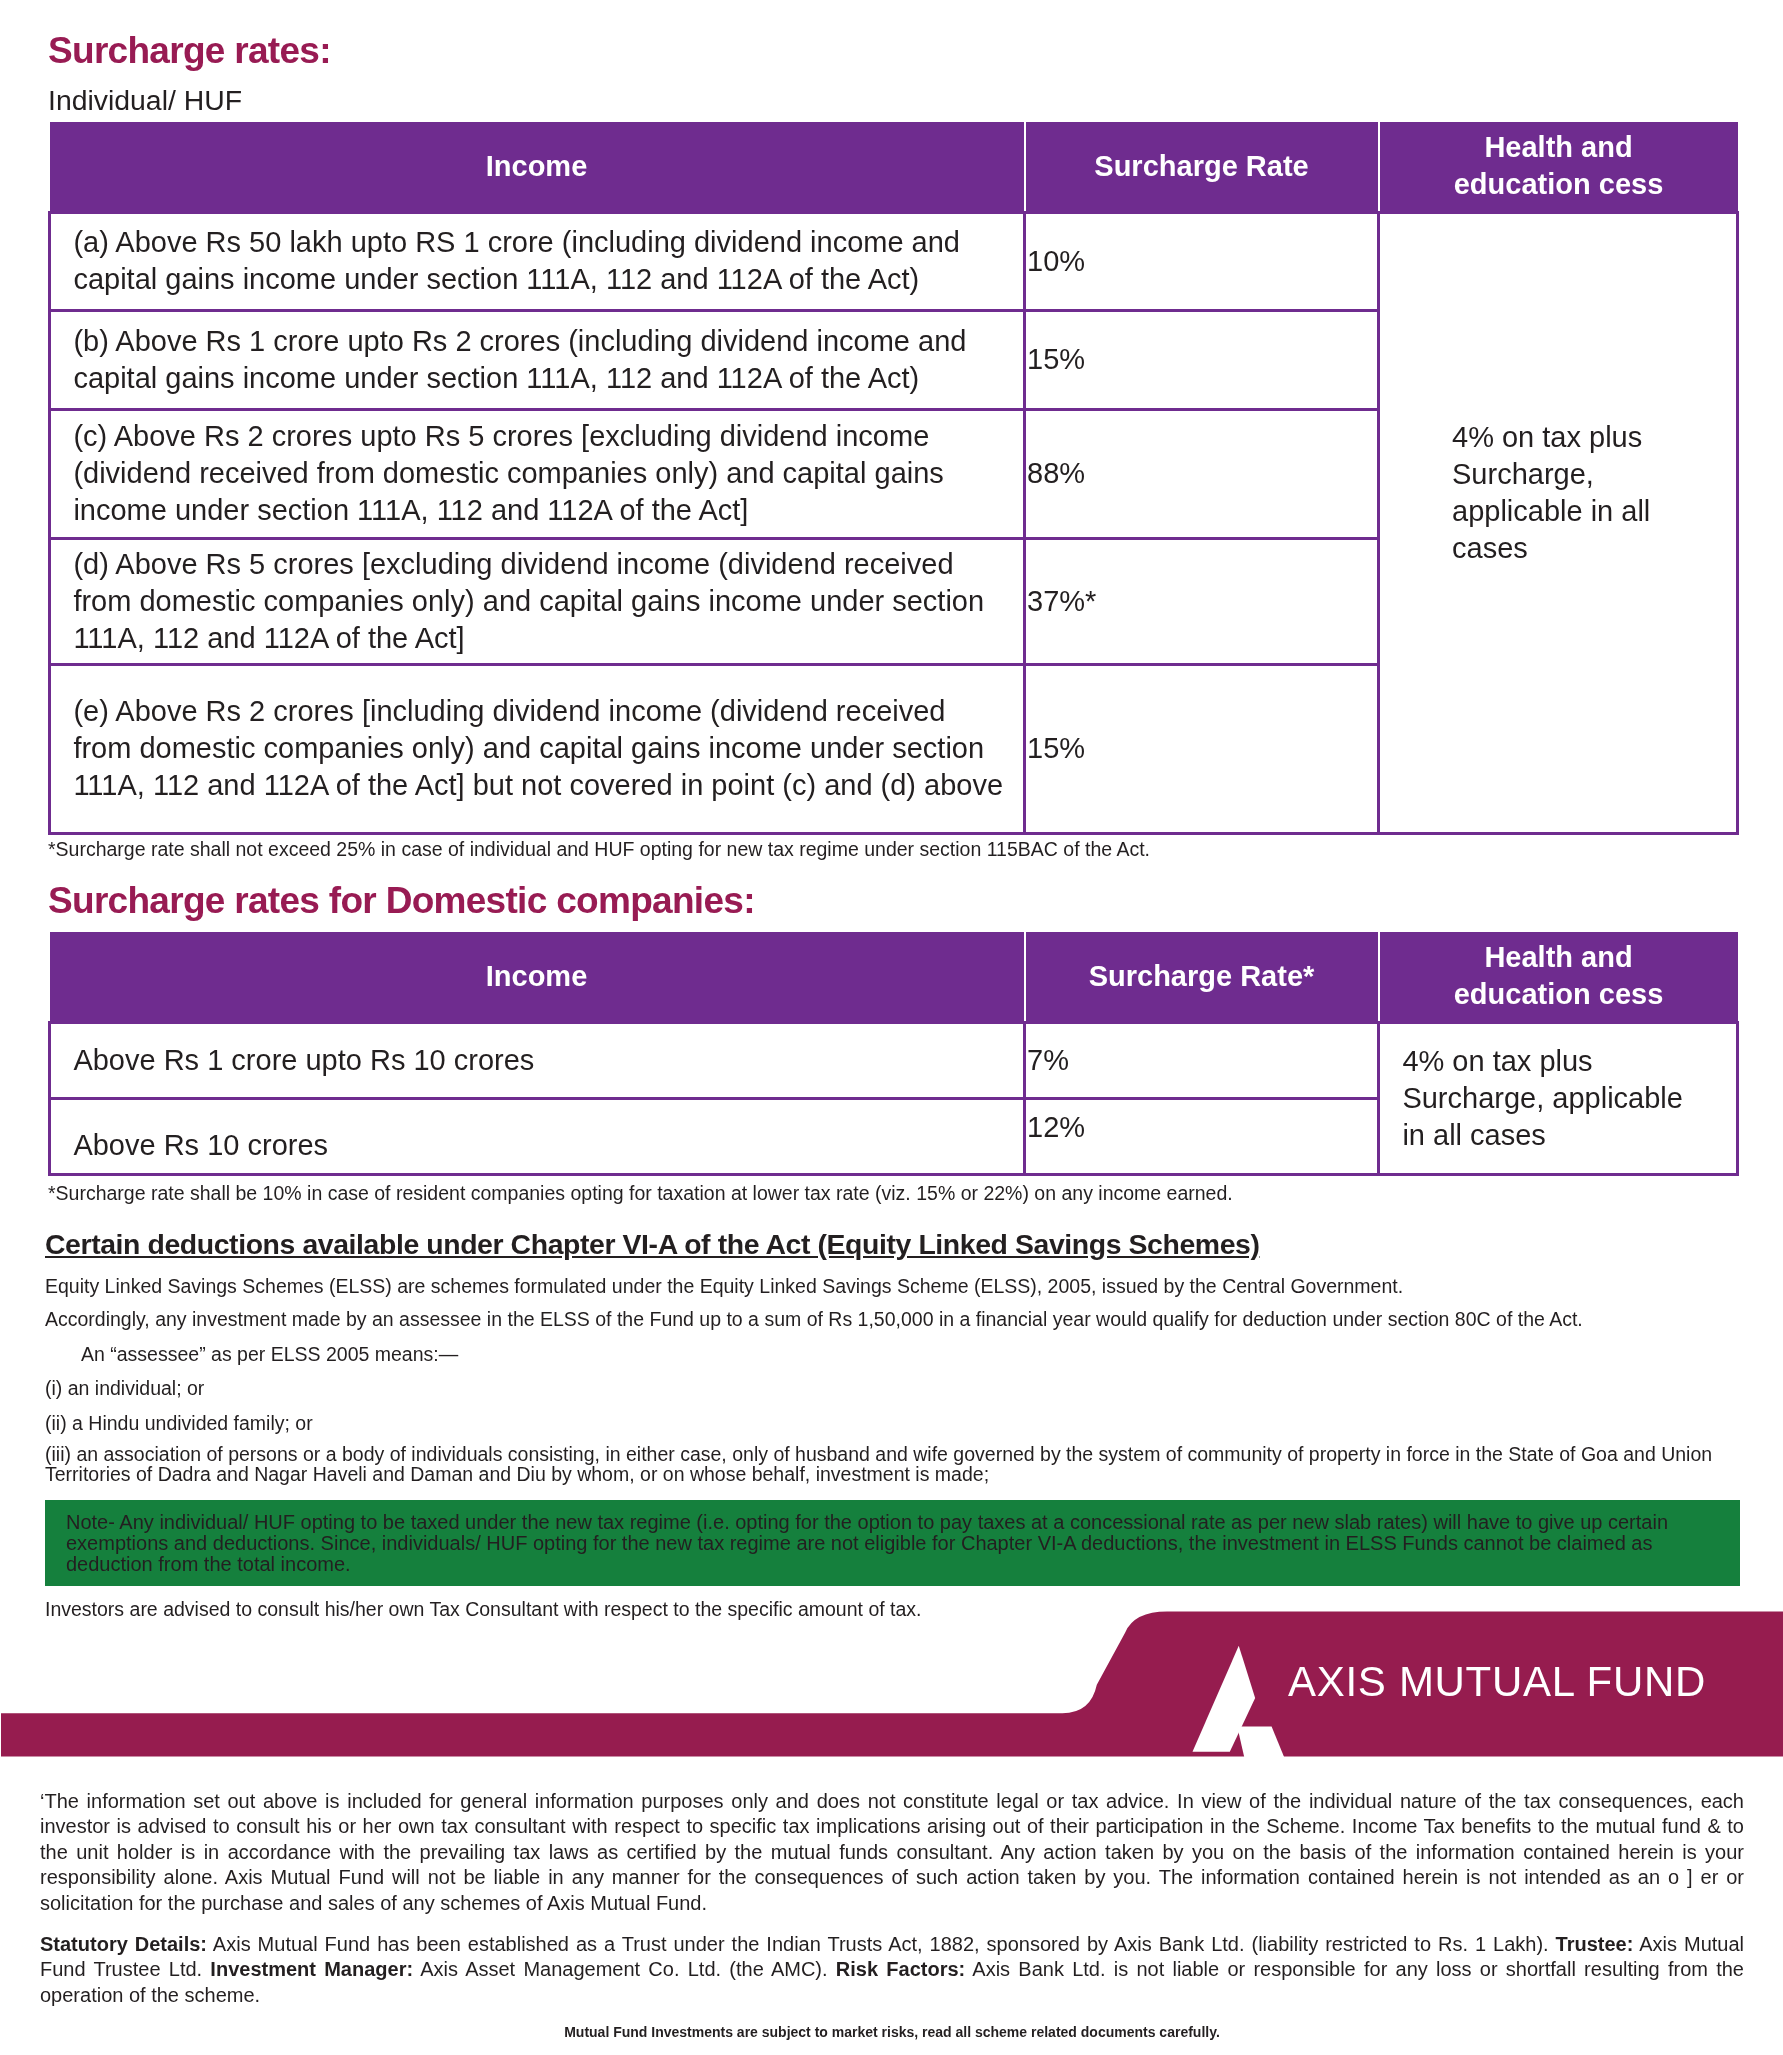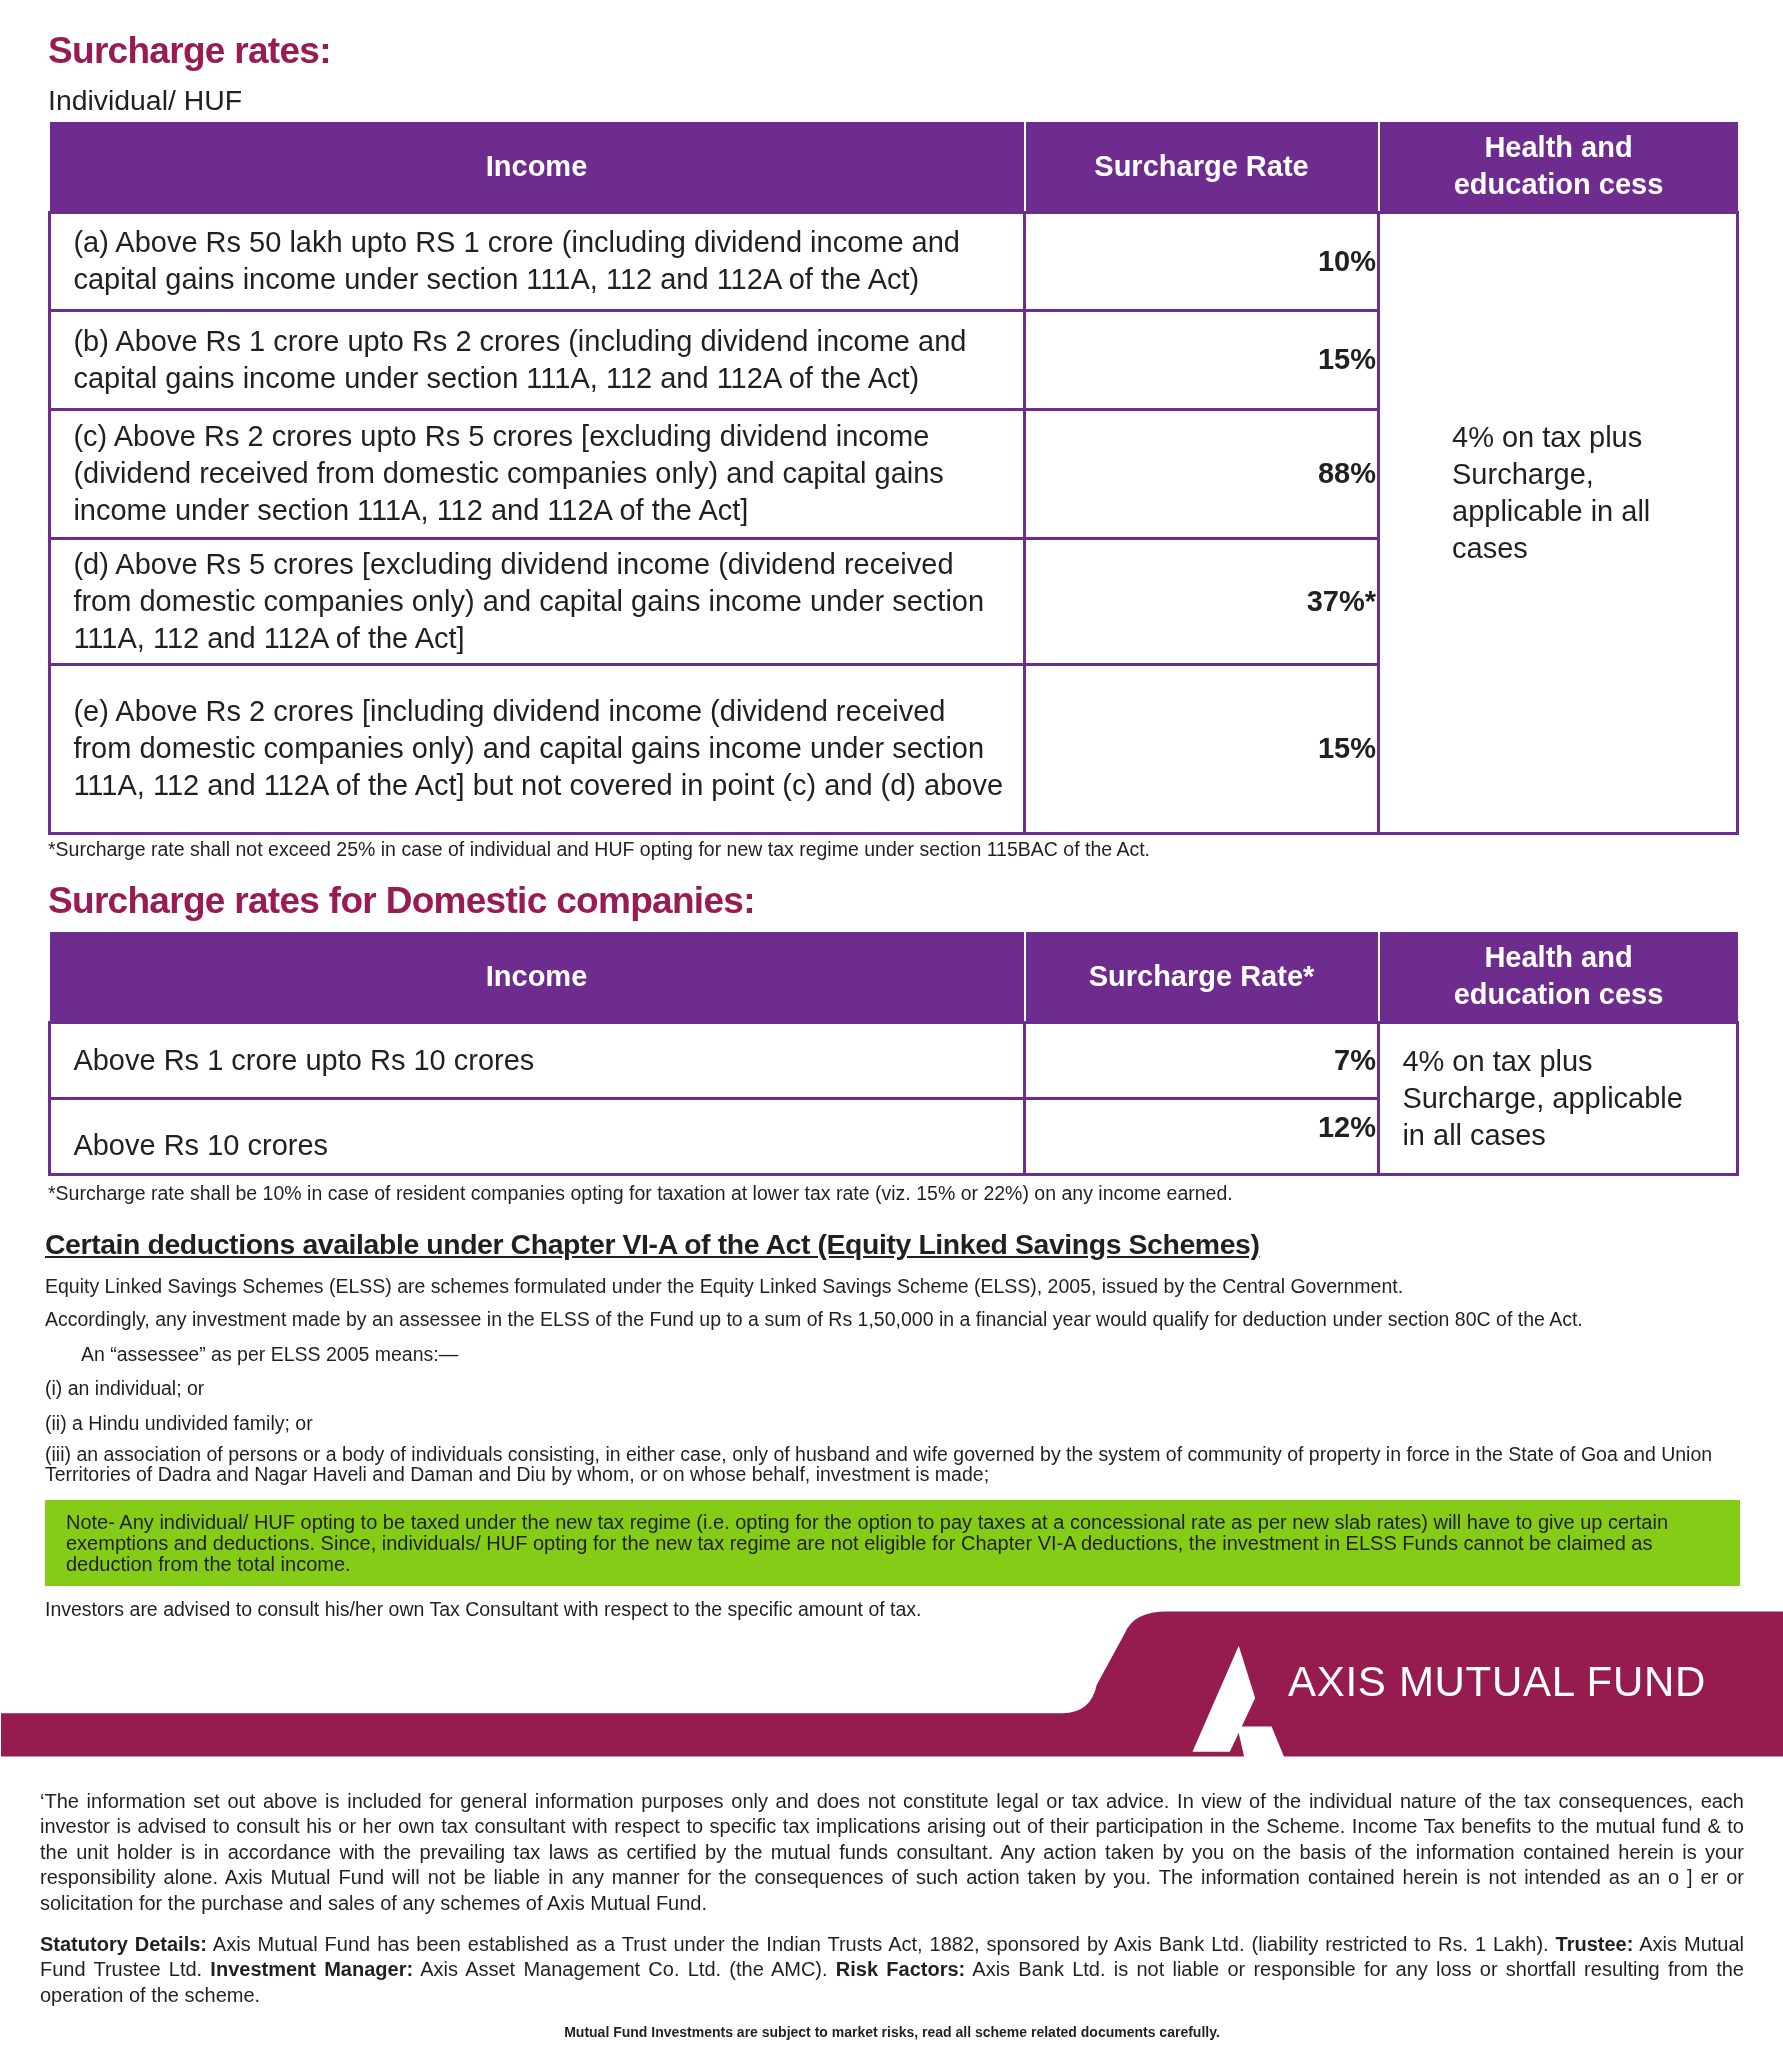--- a/index.html
+++ b/index.html
@@ -7,26 +7,26 @@
          font-family:"Liberation Sans", "DejaVu Sans", sans-serif; color:#231f20; }
   .abs { position:absolute; }
   .heading { color:#981b53; font-weight:bold; font-size:37px; letter-spacing:-0.7px; }
   .subhead { font-size:28.4px; color:#231f20; }
   table.rates { position:absolute; border-collapse:collapse; table-layout:fixed; }
   table.rates th { background:#6f2c8f; color:#ffffff; font-weight:bold; font-size:29px; text-align:center;
                    border-left:2.2px solid #ffffff; line-height:37px; padding:0 7.5px; }
   table.rates th:first-child { border-left:none;text-align:center; }
   table.rates td { border:3px solid #6f2c8f; font-size:29px; line-height:37px; vertical-align:middle; }
   table.rates td.income { padding:3px 19.5px 3px 22.4px; text-align:left; }
-  table.rates td.rate { text-align:right;font-weight:bold; }
+  table.rates td.rate { text-align:left; }
   table.rates td.cess { padding:0 30px 0 72px; text-align:left; vertical-align:middle; }
   .footnote { font-size:19.5px; color:#231f20; }
   .sec-title { font-weight:bold; font-size:28.4px; text-decoration:underline; color:#231f20; letter-spacing:-0.4px; }
   .para { font-size:19.5px; color:#231f20; line-height:22.4px; }
-  .note { background:#84cc16; font-size:20px; line-height:21px; padding:12px 21px 10.5px 21px; color:#231f20; }
+  .note { background:#15803d; font-size:20px; line-height:21px; padding:12px 21px 10.5px 21px; color:#231f20; }
   .brand { color:#ffffff; font-size:42px; letter-spacing:0.7px; font-weight:normal; }
   .disc { font-size:20px; line-height:25.4px; text-align:justify; color:#231f20; }
   .disc b { font-weight:bold; }
   .tagline { font-weight:bold; font-size:14px; color:#231f20; text-align:center; }
 </style>
 </head>
 <body>
 
 <div class="abs heading" style="left:48px; top:30px;">Surcharge rates:</div>
 <div class="abs subhead" style="left:48px; top:84px;">Individual/ HUF</div>

